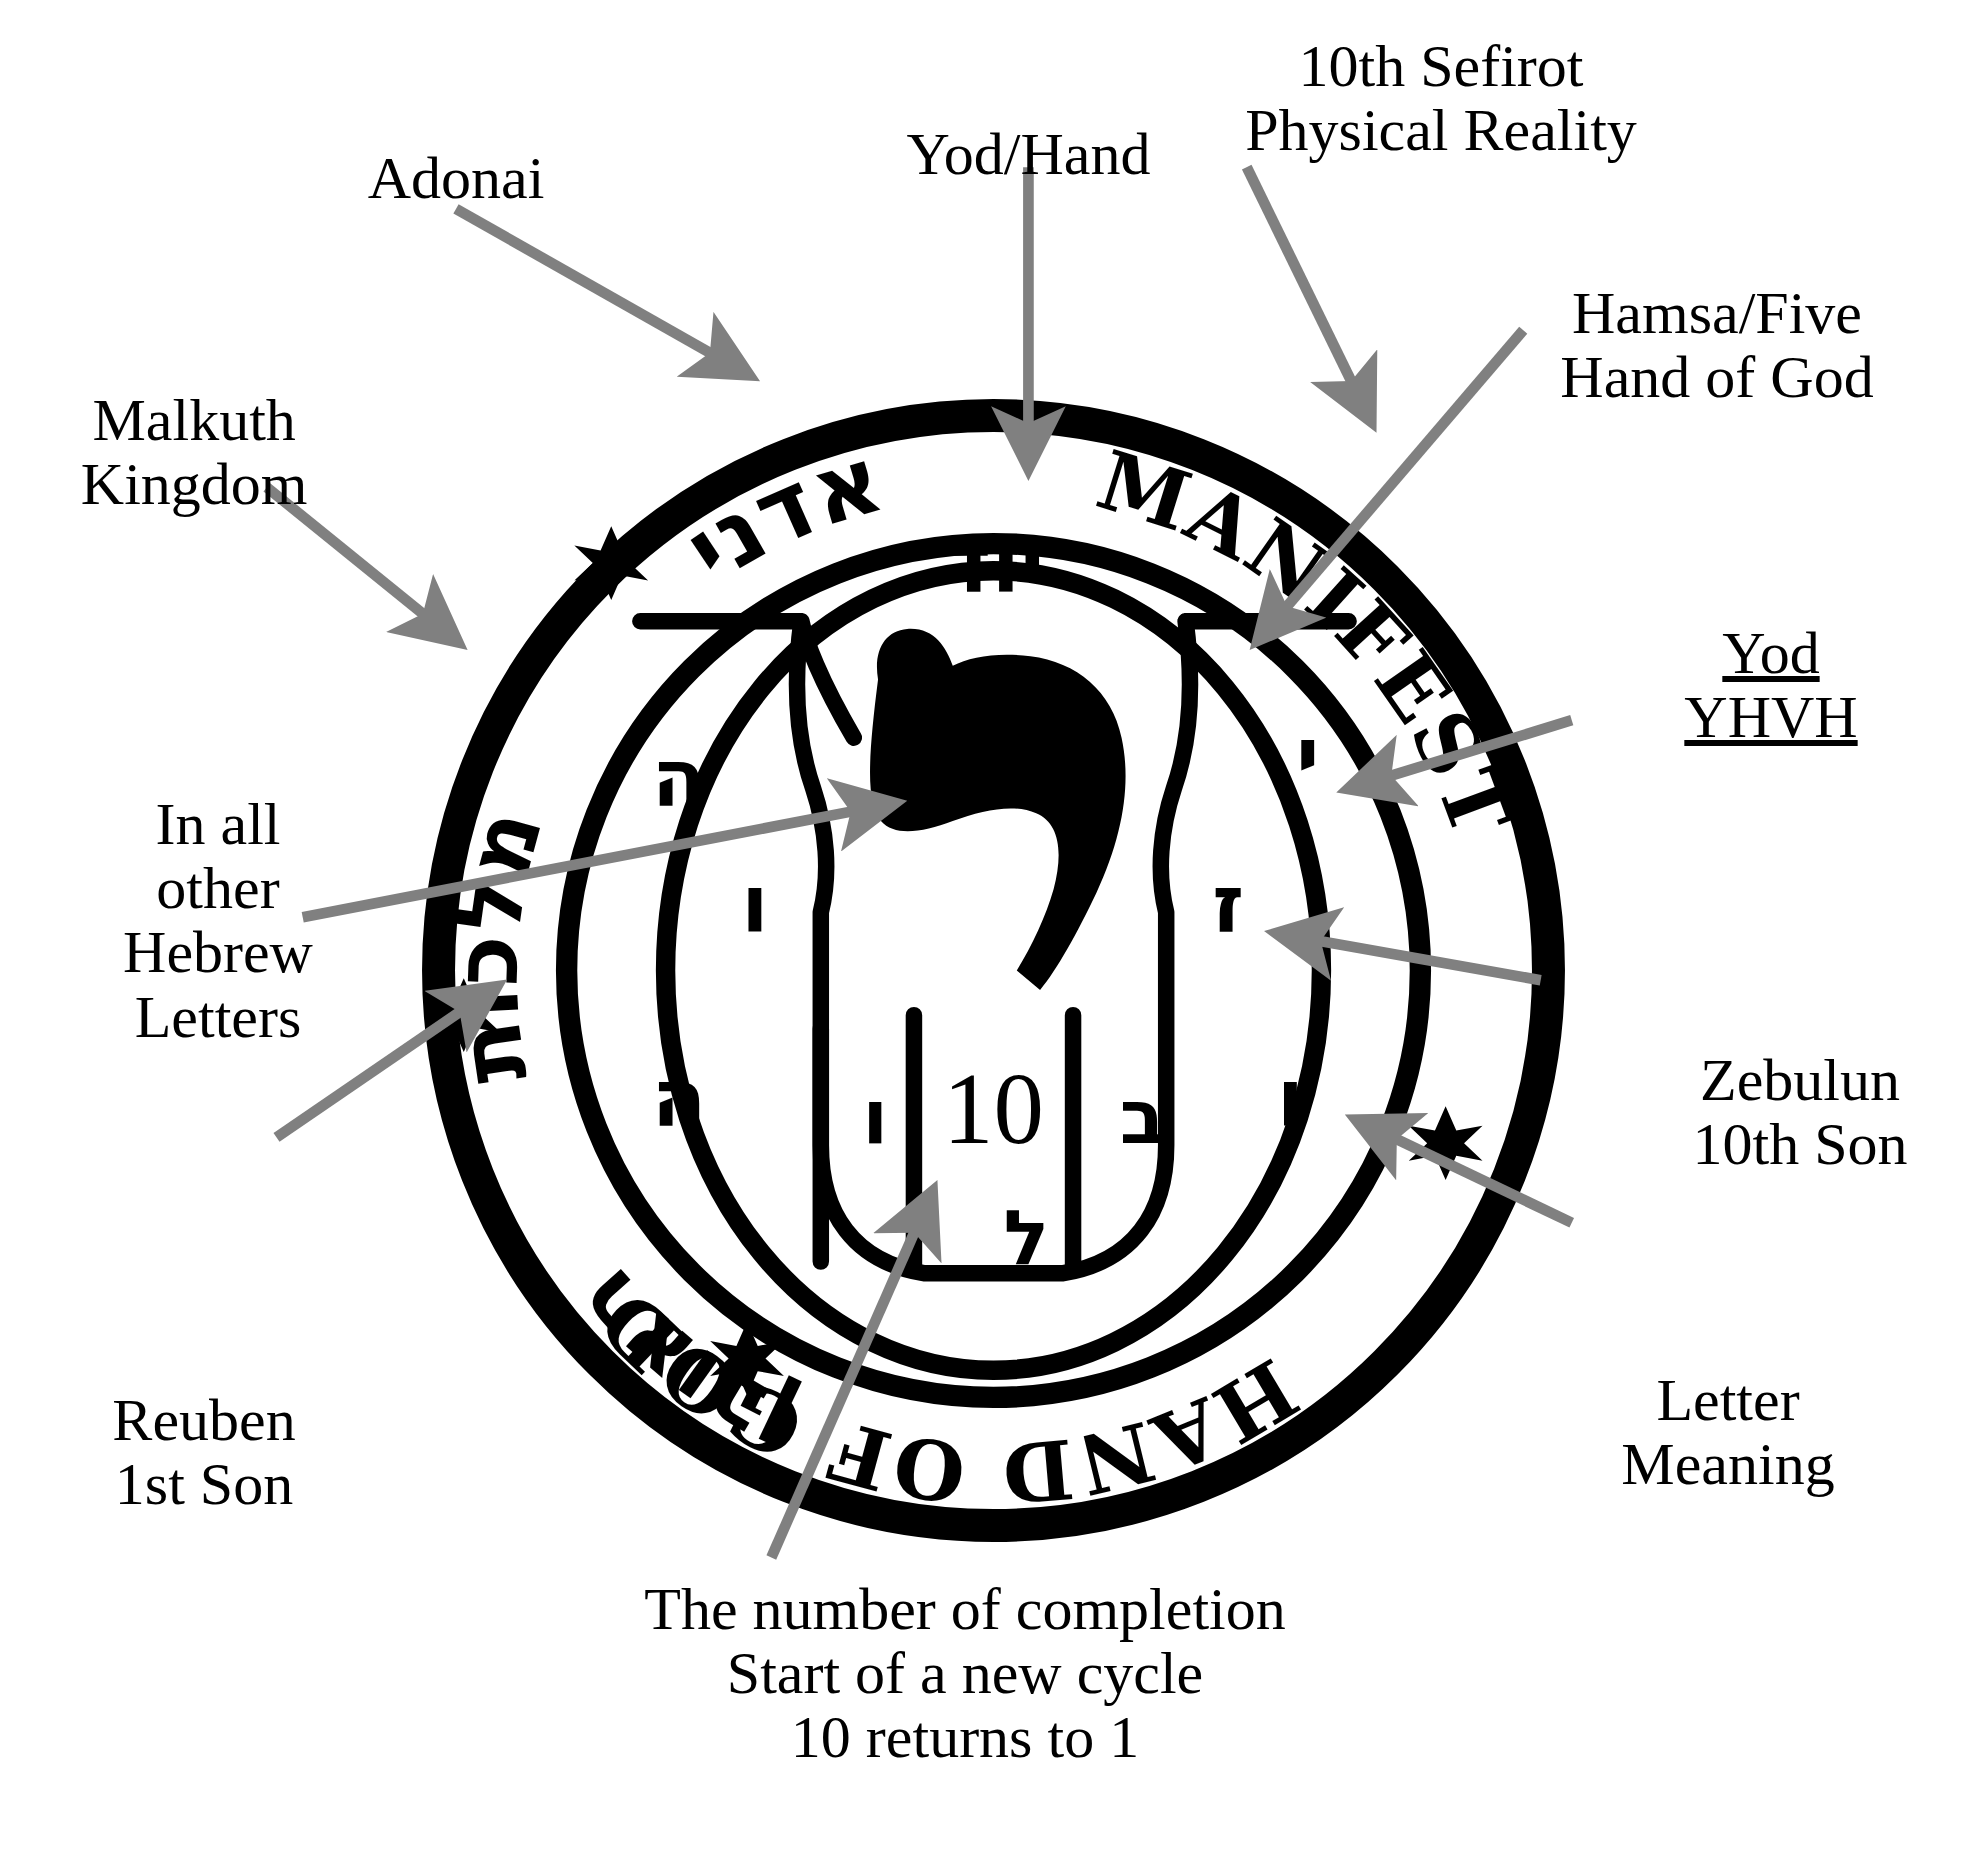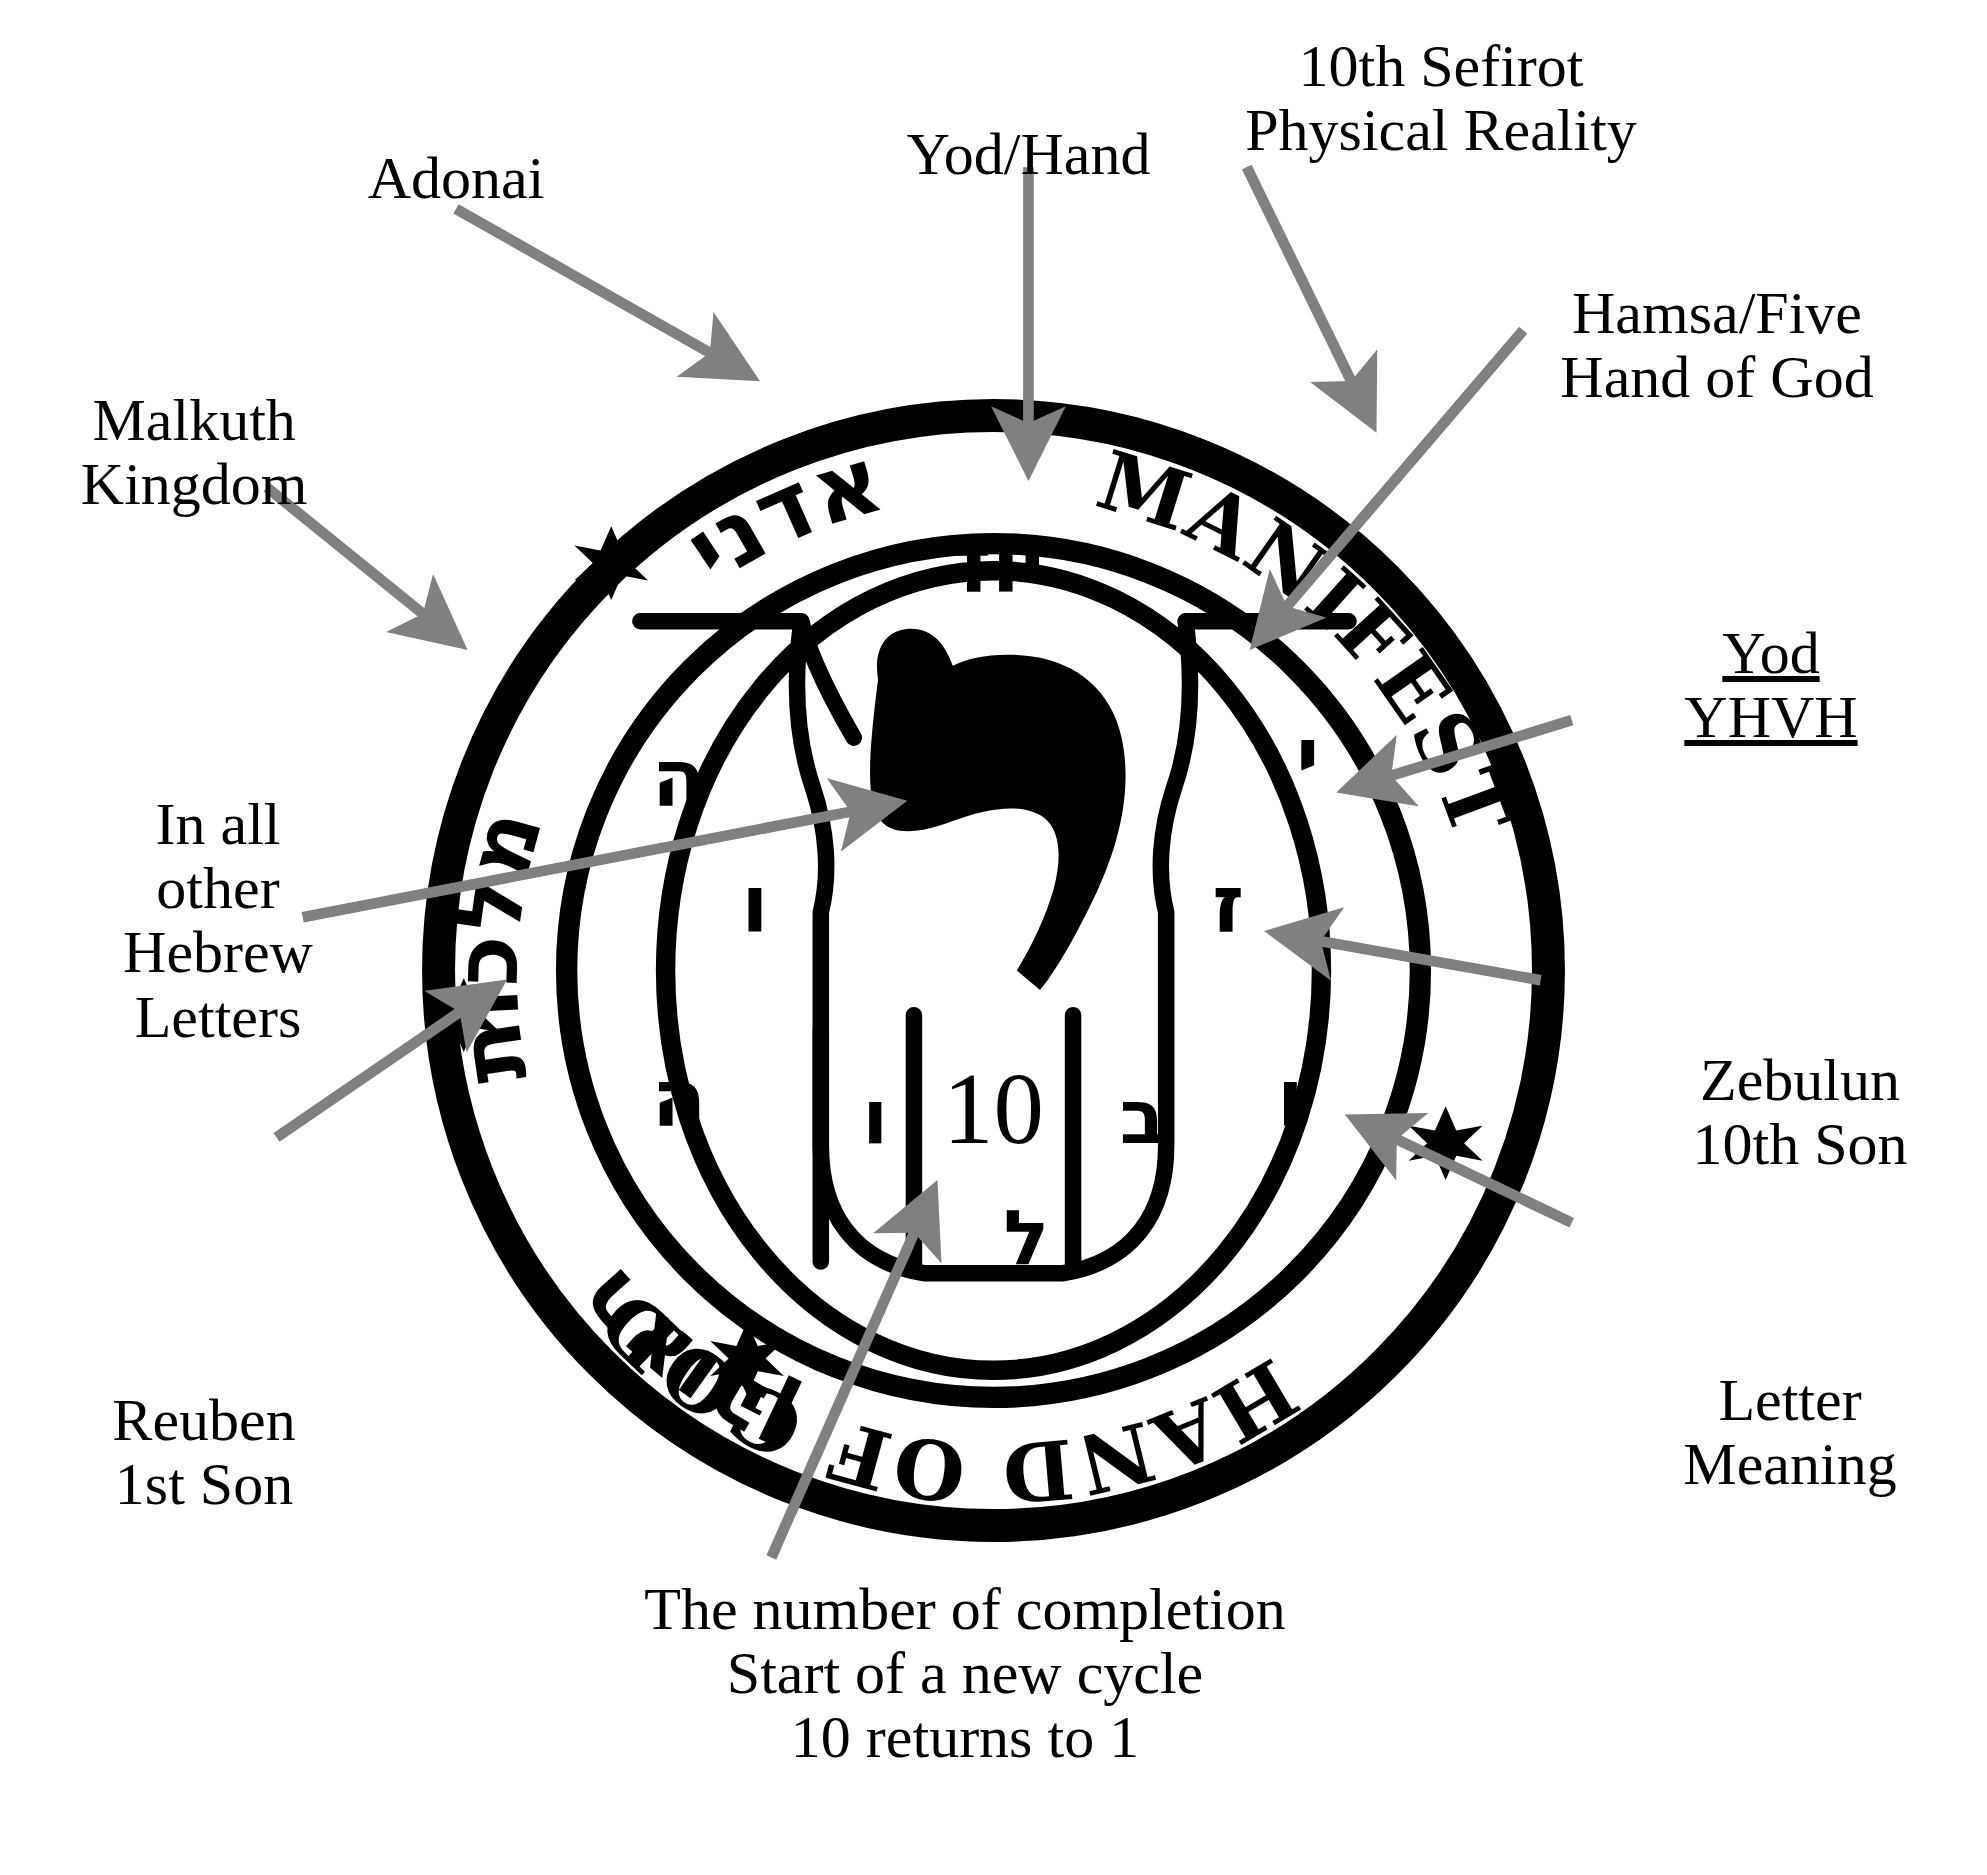--- a/index.html
+++ b/index.html
@@ -169,18 +169,18 @@
   <div class="lbl center" style="left:9.7px;top:388px;width:369px;">Malkuth<br>Kingdom</div>
 
   <div class="lbl center" style="left:1611px;top:621px;width:320px;text-decoration:underline;">Yod<br>YHVH</div>
 
   <div class="lbl center" style="left:58px;top:776px;width:320px;margin-top:16px;">In all<br>other<br>Hebrew<br>Letters</div>
 
   <div class="lbl center" style="left:1611px;top:1048px;width:378px;">Zebulun<br>10th Son</div>
 
   <div class="lbl center" style="left:39px;top:1388px;width:330px;">Reuben<br>1st Son</div>
 
-  <div class="lbl center" style="left:1630px;top:1368px;width:320px;">Letter<br>Meaning</div>
+  <div class="lbl center" style="left:1568px;top:1368px;width:320px;">Letter<br>Meaning</div>
 
   <div class="lbl center" style="left:475px;top:1577px;width:980px;">The number of completion<br>Start of a new cycle<br>10 returns to 1</div>
 
 </div>
 
 
 </body></html>

